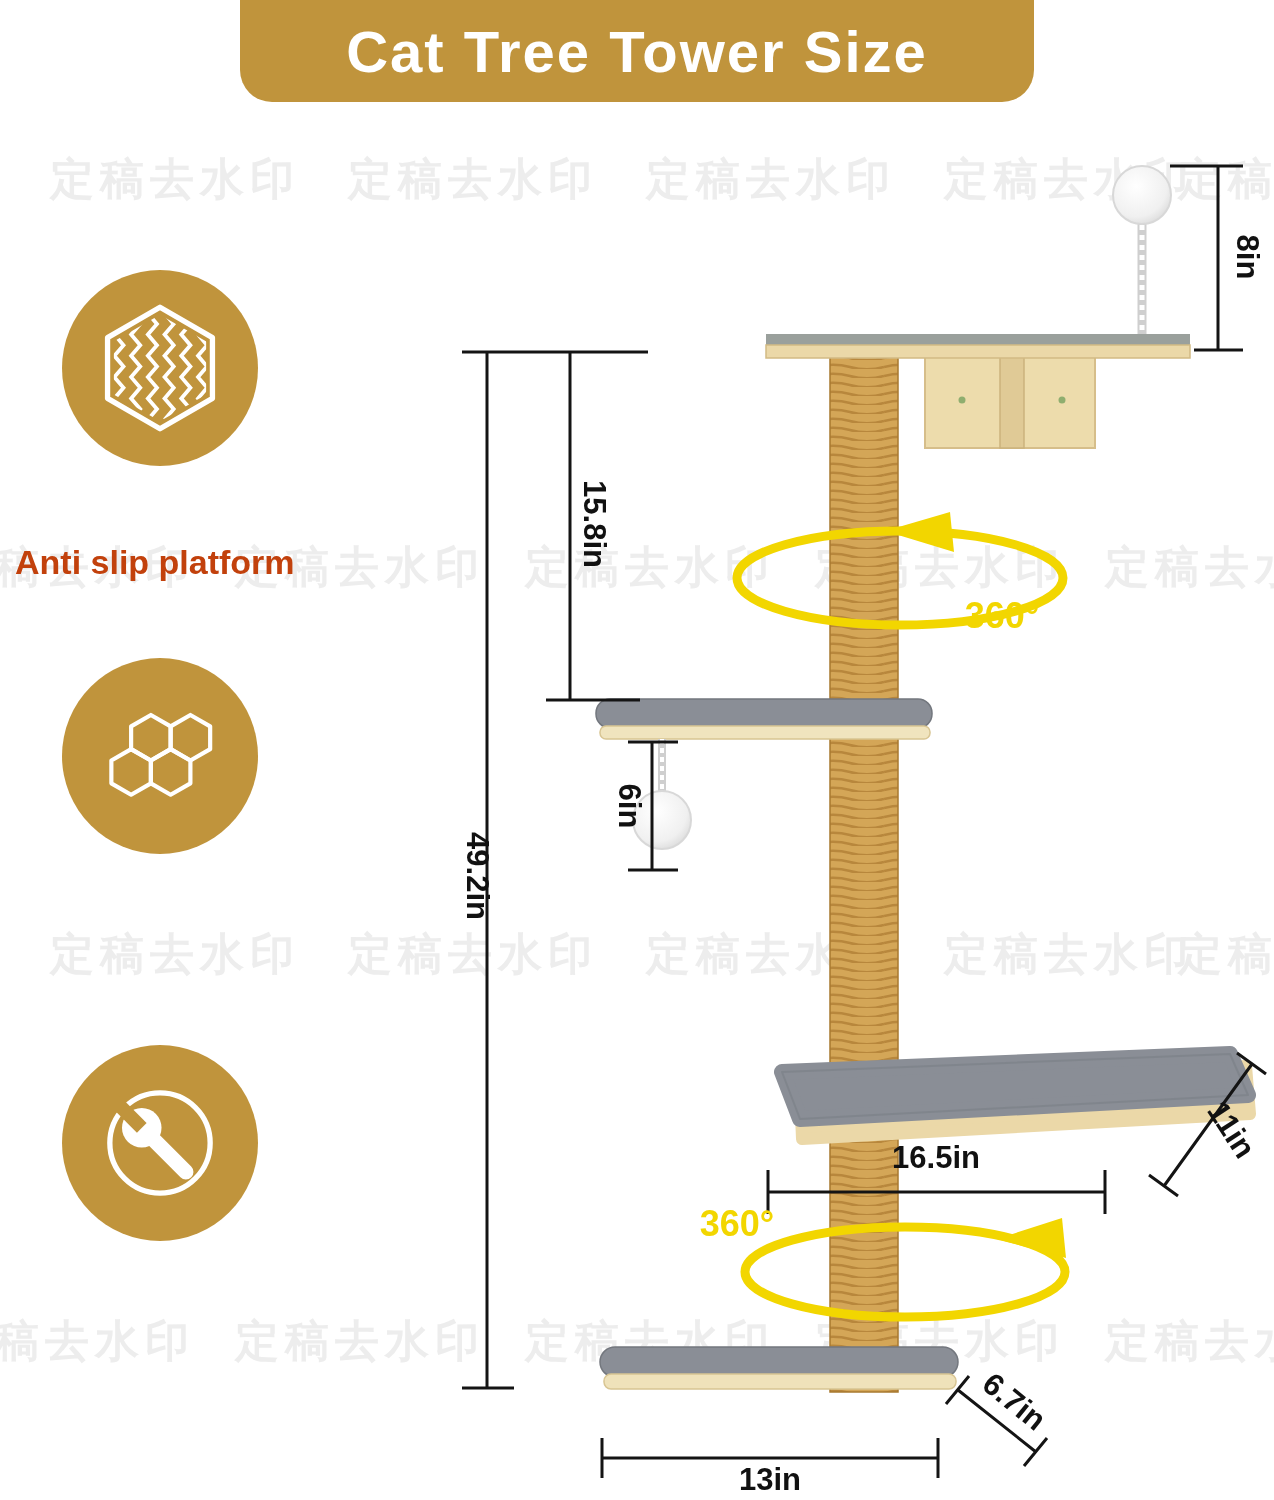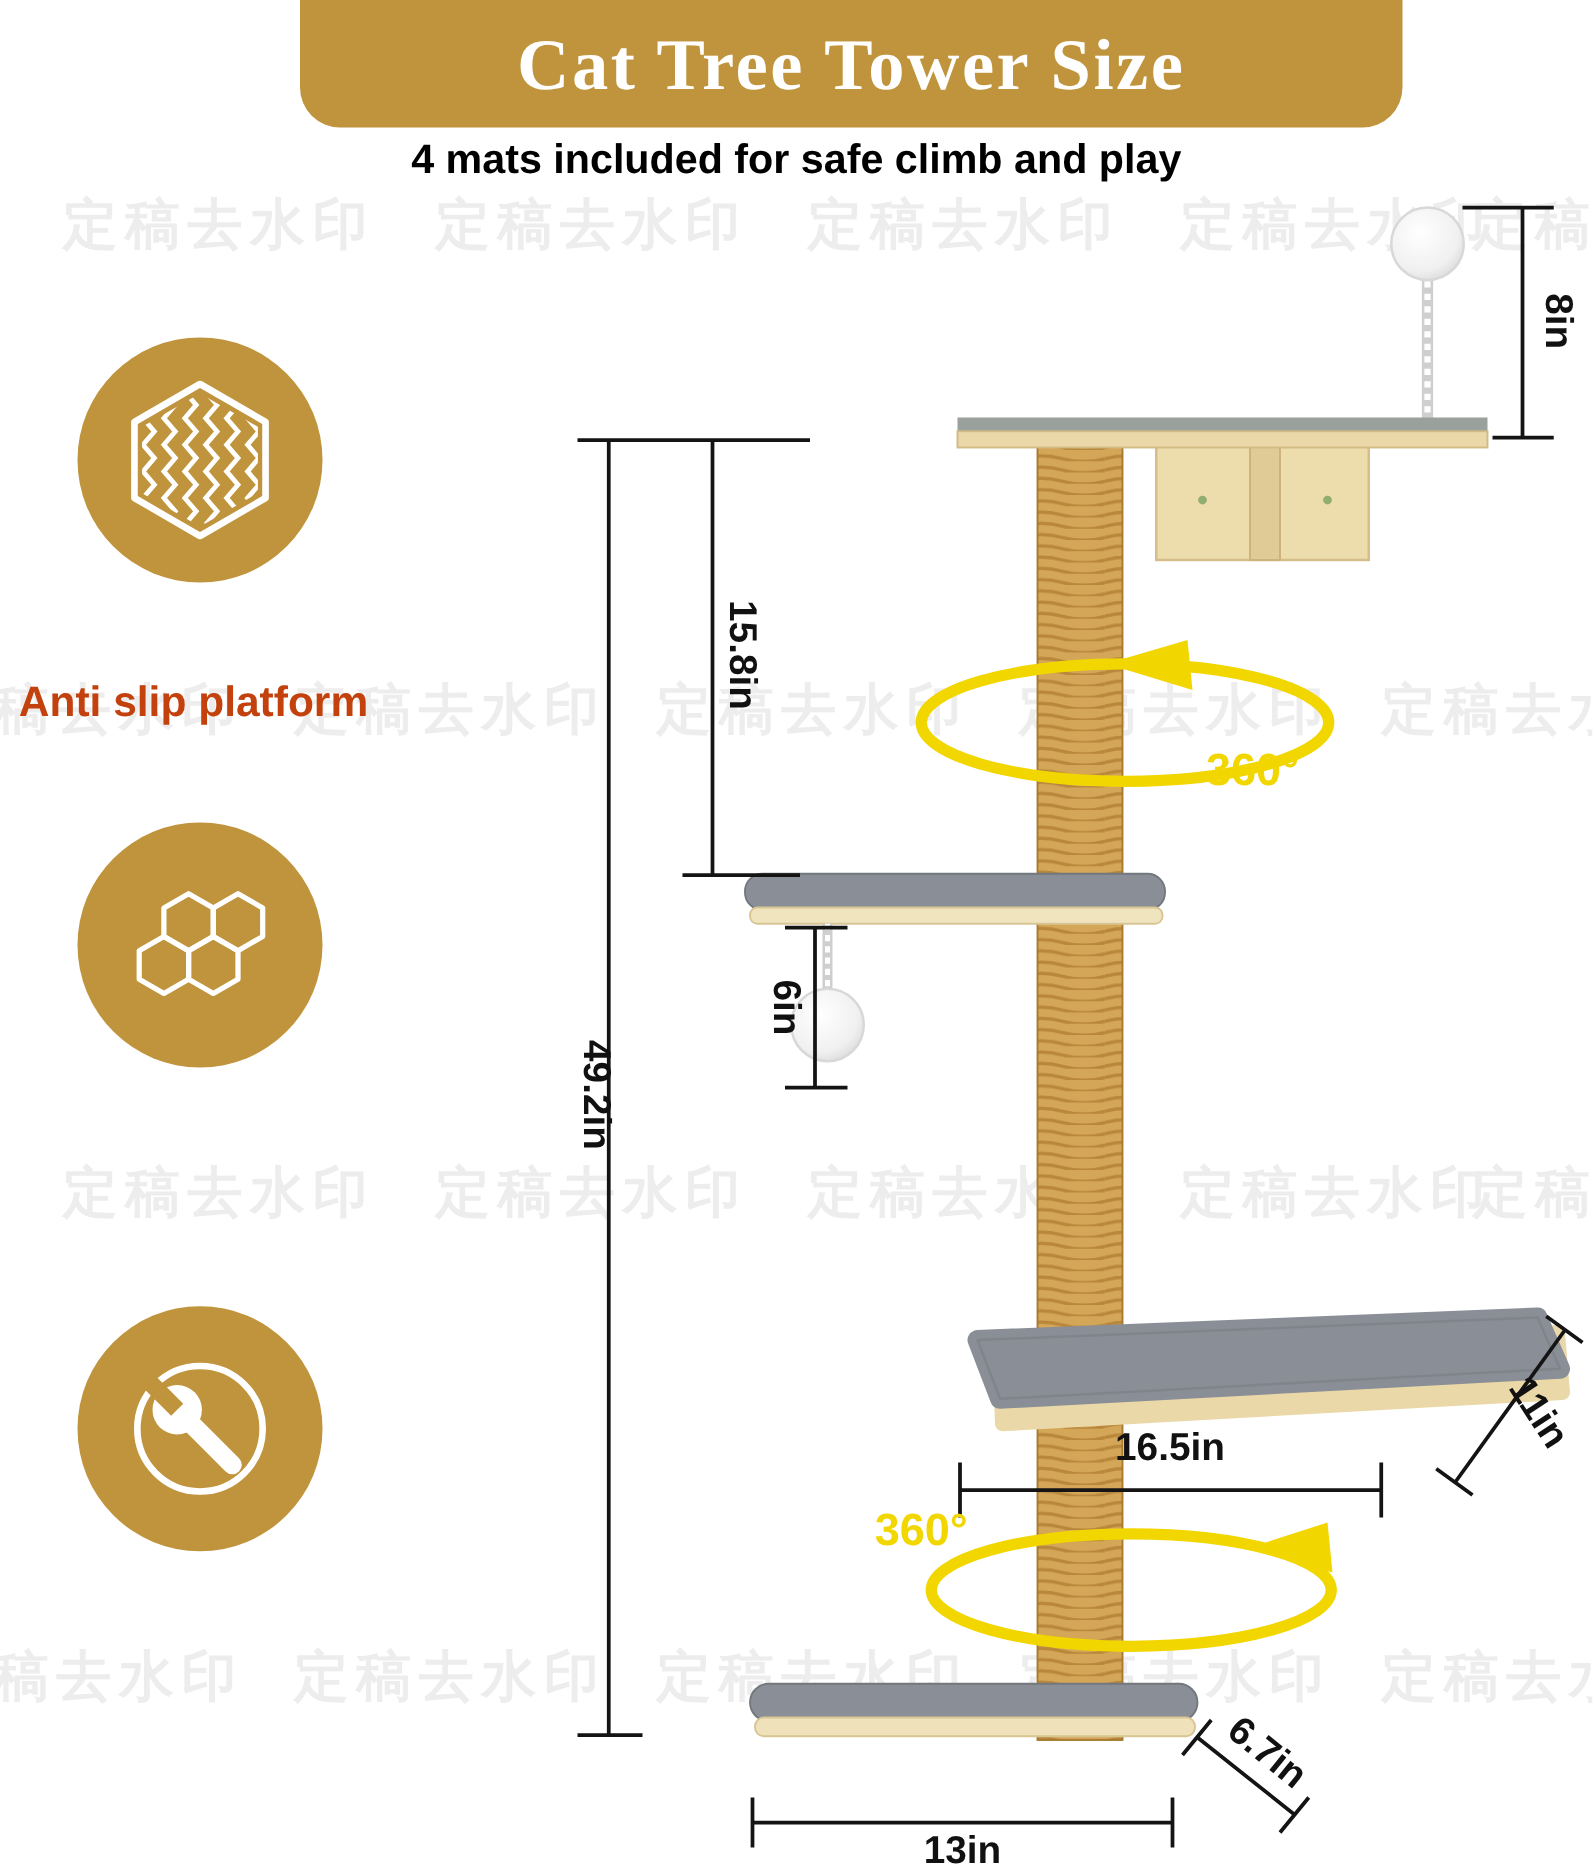--- a/index.html
+++ b/index.html
@@ -8,23 +8,23 @@
     position:relative;width:1274px;height:1500px;background:#ffffff;
     overflow:hidden;font-family:"Liberation Sans", sans-serif;
   }
   
   .wm{
     position:absolute;font-size:44px;font-weight:bold;color:#ededed;
     letter-spacing:6px;white-space:nowrap;user-select:none;z-index:1;
   }
   
   .banner{
-    position:absolute;left:240px;top:0;width:882px;height:102px;
+    position:absolute;left:240px;top:0;width:794px;height:102px;
     background:var(--gold);border-radius:0 0 32px 32px;
-    display:flex;align-items:center;justify-content:center;z-index:5;font-family:Liberation Serif, serif;
+    display:flex;align-items:center;justify-content:center;z-index:5;
   }
   .banner-title{
     color:#ffffff;font-size:58px;font-weight:800;letter-spacing:2px;
   }
   .subtitle{
     position:absolute;left:240px;top:108px;width:794px;text-align:center;
     font-size:33px;font-weight:bold;color:#000;z-index:5;
   }
   
   .feature-badge{
@@ -68,21 +68,20 @@
   <span class="wm" style="left:1178px;top:925px">定稿去水印</span>
   <span class="wm" style="left:-55px;top:1312px">定稿去水印</span>
   <span class="wm" style="left:235px;top:1312px">定稿去水印</span>
   <span class="wm" style="left:525px;top:1312px">定稿去水印</span>
   <span class="wm" style="left:815px;top:1312px">定稿去水印</span>
   <span class="wm" style="left:1105px;top:1312px">定稿去水印</span>
 
   <div class="banner">
     <span class="banner-title">Cat Tree Tower Size</span>
   </div>
-  <div class="subtitle">4 mats included for safe climb and play</div>
 
   <div class="feature-badge" style="top:270px">
     <svg width="152" height="152" viewBox="0 0 200 200">
       <defs>
         <clipPath id="hexClip">
           <polygon points="100,30 161,65 161,135 100,170 39,135 39,65"></polygon>
         </clipPath>
       </defs>
       <polygon points="100,20 169,60 169,140 100,180 31,140 31,60" fill="none" stroke="#fff" stroke-width="7" stroke-linejoin="round"></polygon>
       <g clip-path="url(#hexClip)" stroke="#fff" stroke-width="5" fill="none">

